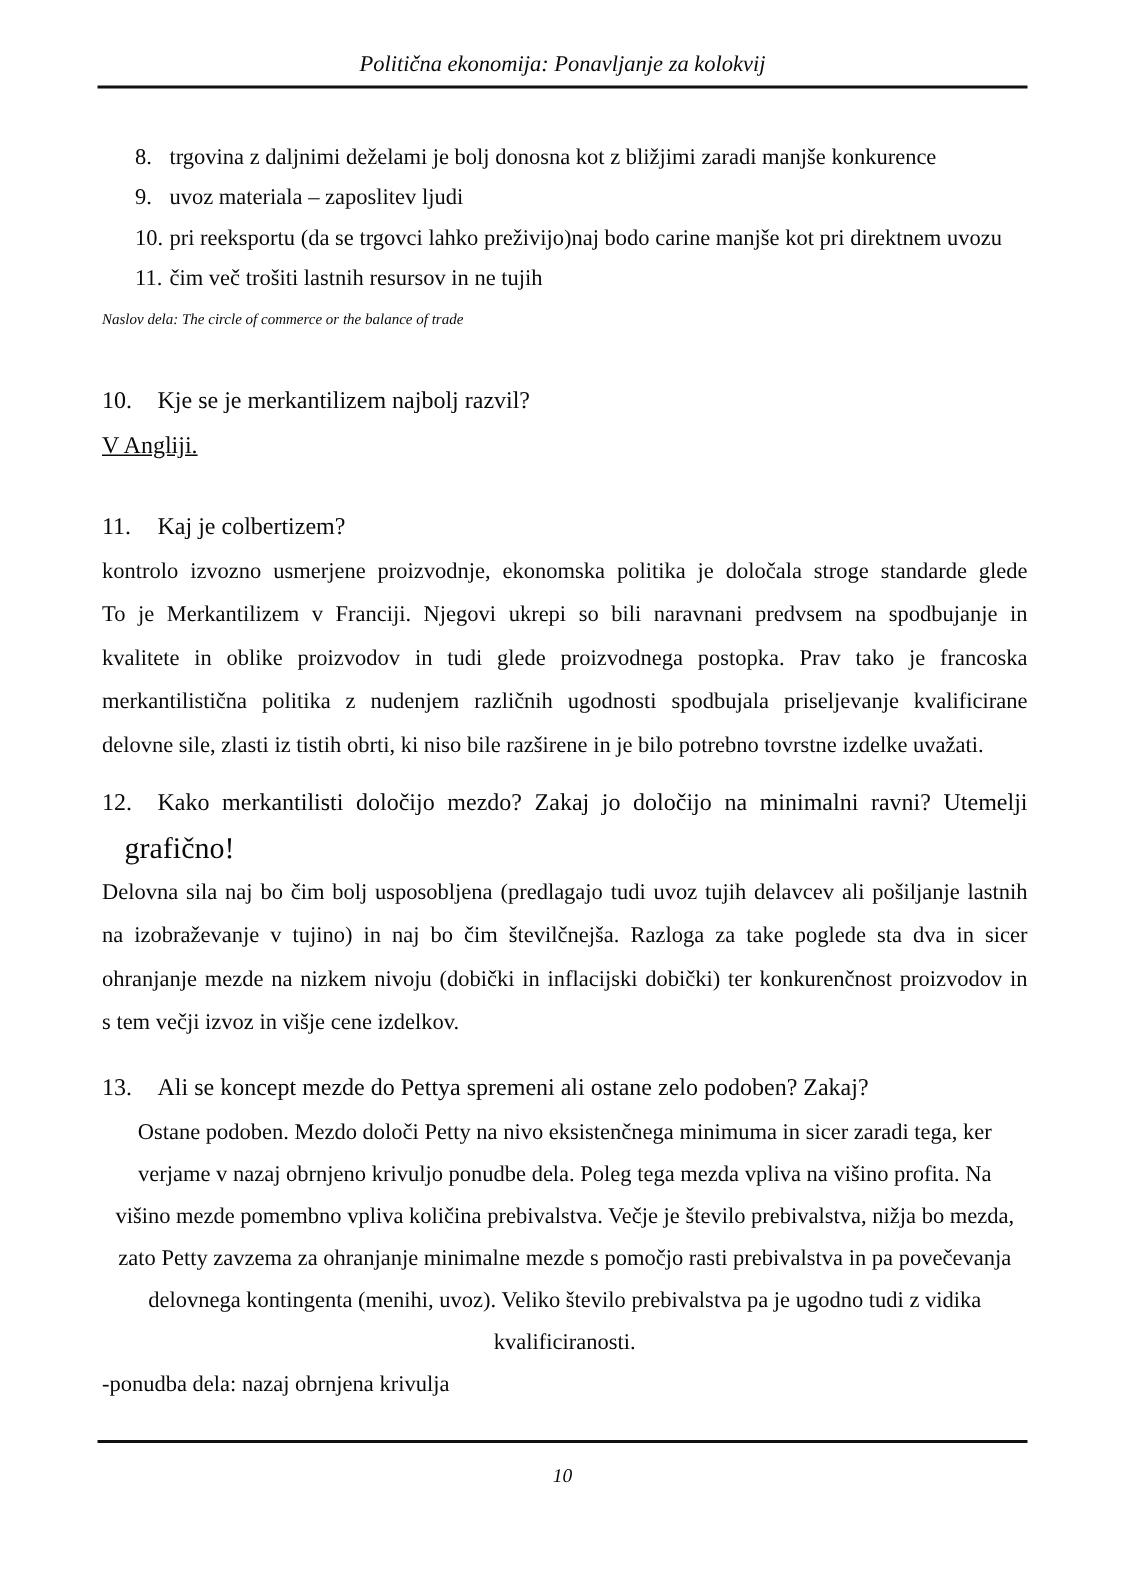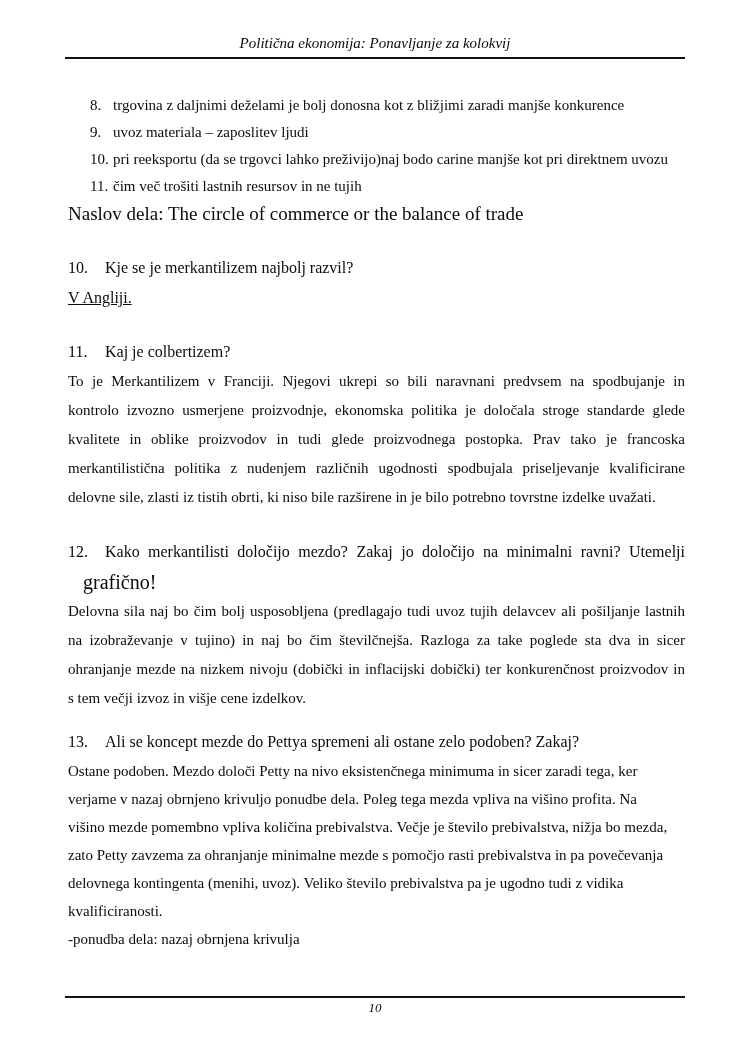--- a/index.html
+++ b/index.html
@@ -19,49 +19,49 @@
     text-align:center; font-style:italic; font-size:15px; line-height:20px;
   }
   
   .content { padding:0 65px 0 68px; }
 
   
   .nlist { margin-top:33px; }
   .list-item { display:flex; padding-left:22px; font-size:15px; line-height:27px; }
   .list-num { flex:0 0 auto; min-width:23px; }
   .list-text { flex:1; white-space:nowrap; }
-  .naslov { font-size:19px; line-height:27px; }
+  .naslov { font-size:10px; line-height:27px;font-style:italic; }
 
   
   .q-row { display:flex; font-size:16px; line-height:30px; }
   .q-num { flex:0 0 37px; }
   .q-text { flex:1; }
   .q-stretch { text-align:justify; text-align-last:justify; }
   .q-wrap2 { font-size:20px; line-height:30px; padding-left:15px; }
 
   .q10 { margin-top:26px; }
   .q11 { margin-top:24px; }
-  .q12 { margin-top:25px; }
+  .q12 { margin-top:9px; }
   .q13 { margin-top:14px; }
 
   .answer-short { font-size:16px; line-height:30px;text-decoration:underline; }
 
   
   .para { font-size:15px; }
   .jline { line-height:29px; text-align:justify; text-align-last:justify; hyphens:none; }
   .jline.last { text-align:left; text-align-last:left; }
   
-  .lline { font-size:15px; line-height:28px; text-align:left; }
+  .lline { font-size:15px; line-height:28px; text-align:center; }
 
   .note-line { font-size:15px; line-height:28px; }
 
   
   .footer {
-    position:absolute; left:65px; right:65px; top:996px;
-    border-top:2px solid #111; padding-top:2px;
+    position:absolute; left:65px; right:65px; top:960px;
+    border-top:2px solid #111; padding-top:14px;
   }
   .page-number { text-align:center; font-style:italic; font-size:13px; line-height:16px; }
 </style>
 </head>
 <body>
 
 <div class="page">
 
   <div class="header">
     <div class="header-title">Politična ekonomija: Ponavljanje za kolokvij</div>
@@ -97,22 +97,22 @@
       </div>
       <div class="answer-short">V Angliji.</div>
     </div>
 
     <div class="q11">
       <div class="q-row">
         <span class="q-num">11.</span>
         <span class="q-text">Kaj je colbertizem?</span>
       </div>
       <div class="para">
+        <div class="jline">kontrolo izvozno usmerjene proizvodnje, ekonomska politika je določala stroge standarde glede</div>
         <div class="jline">To je Merkantilizem v Franciji. Njegovi ukrepi so bili naravnani predvsem na spodbujanje in</div>
-        <div class="jline">kontrolo izvozno usmerjene proizvodnje, ekonomska politika je določala stroge standarde glede</div>
         <div class="jline">kvalitete in oblike proizvodov in tudi glede proizvodnega postopka. Prav tako je francoska</div>
         <div class="jline">merkantilistična politika z nudenjem različnih ugodnosti spodbujala priseljevanje kvalificirane</div>
         <div class="jline last">delovne sile, zlasti iz tistih obrti, ki niso bile razširene in je bilo potrebno tovrstne izdelke uvažati.</div>
       </div>
     </div>
 
     <div class="q12">
       <div class="q-row">
         <span class="q-num">12.</span>
         <span class="q-text q-stretch">Kako merkantilisti določijo mezdo? Zakaj jo določijo na minimalni ravni? Utemelji</span>

